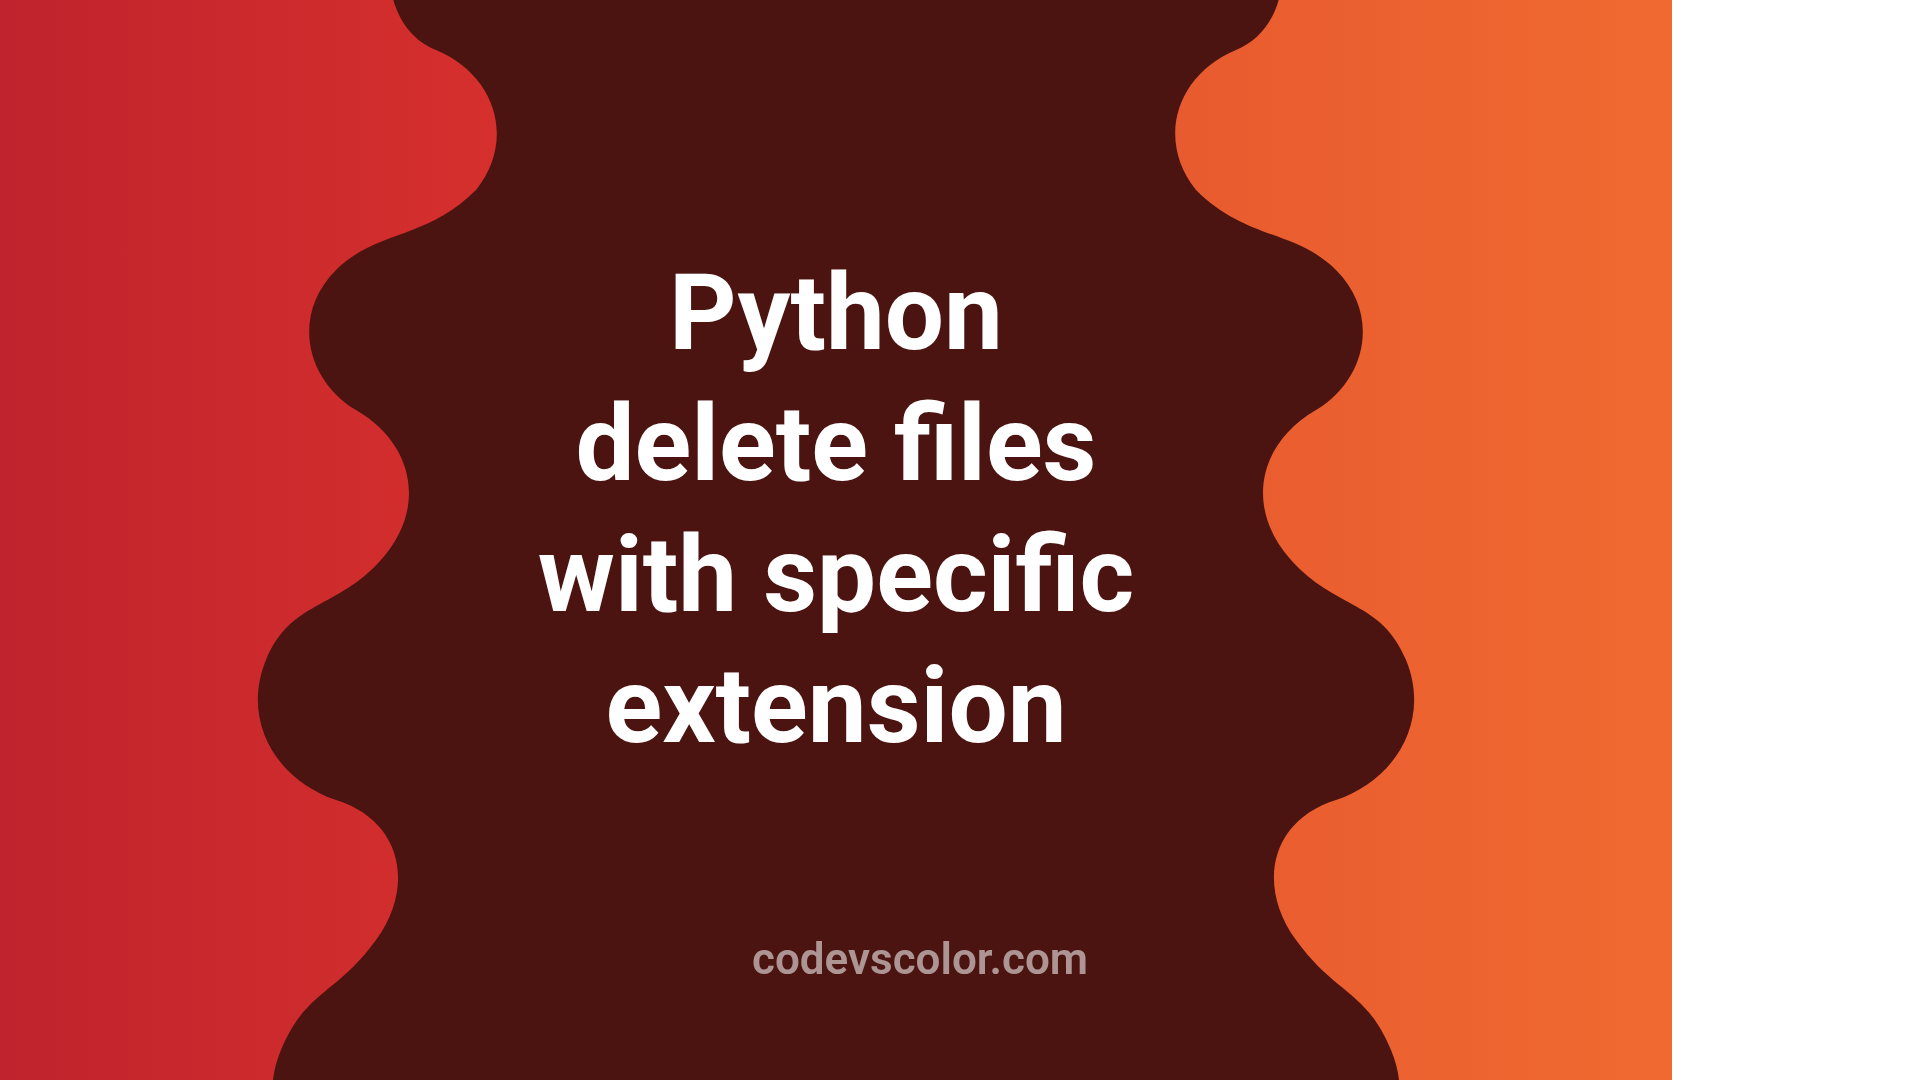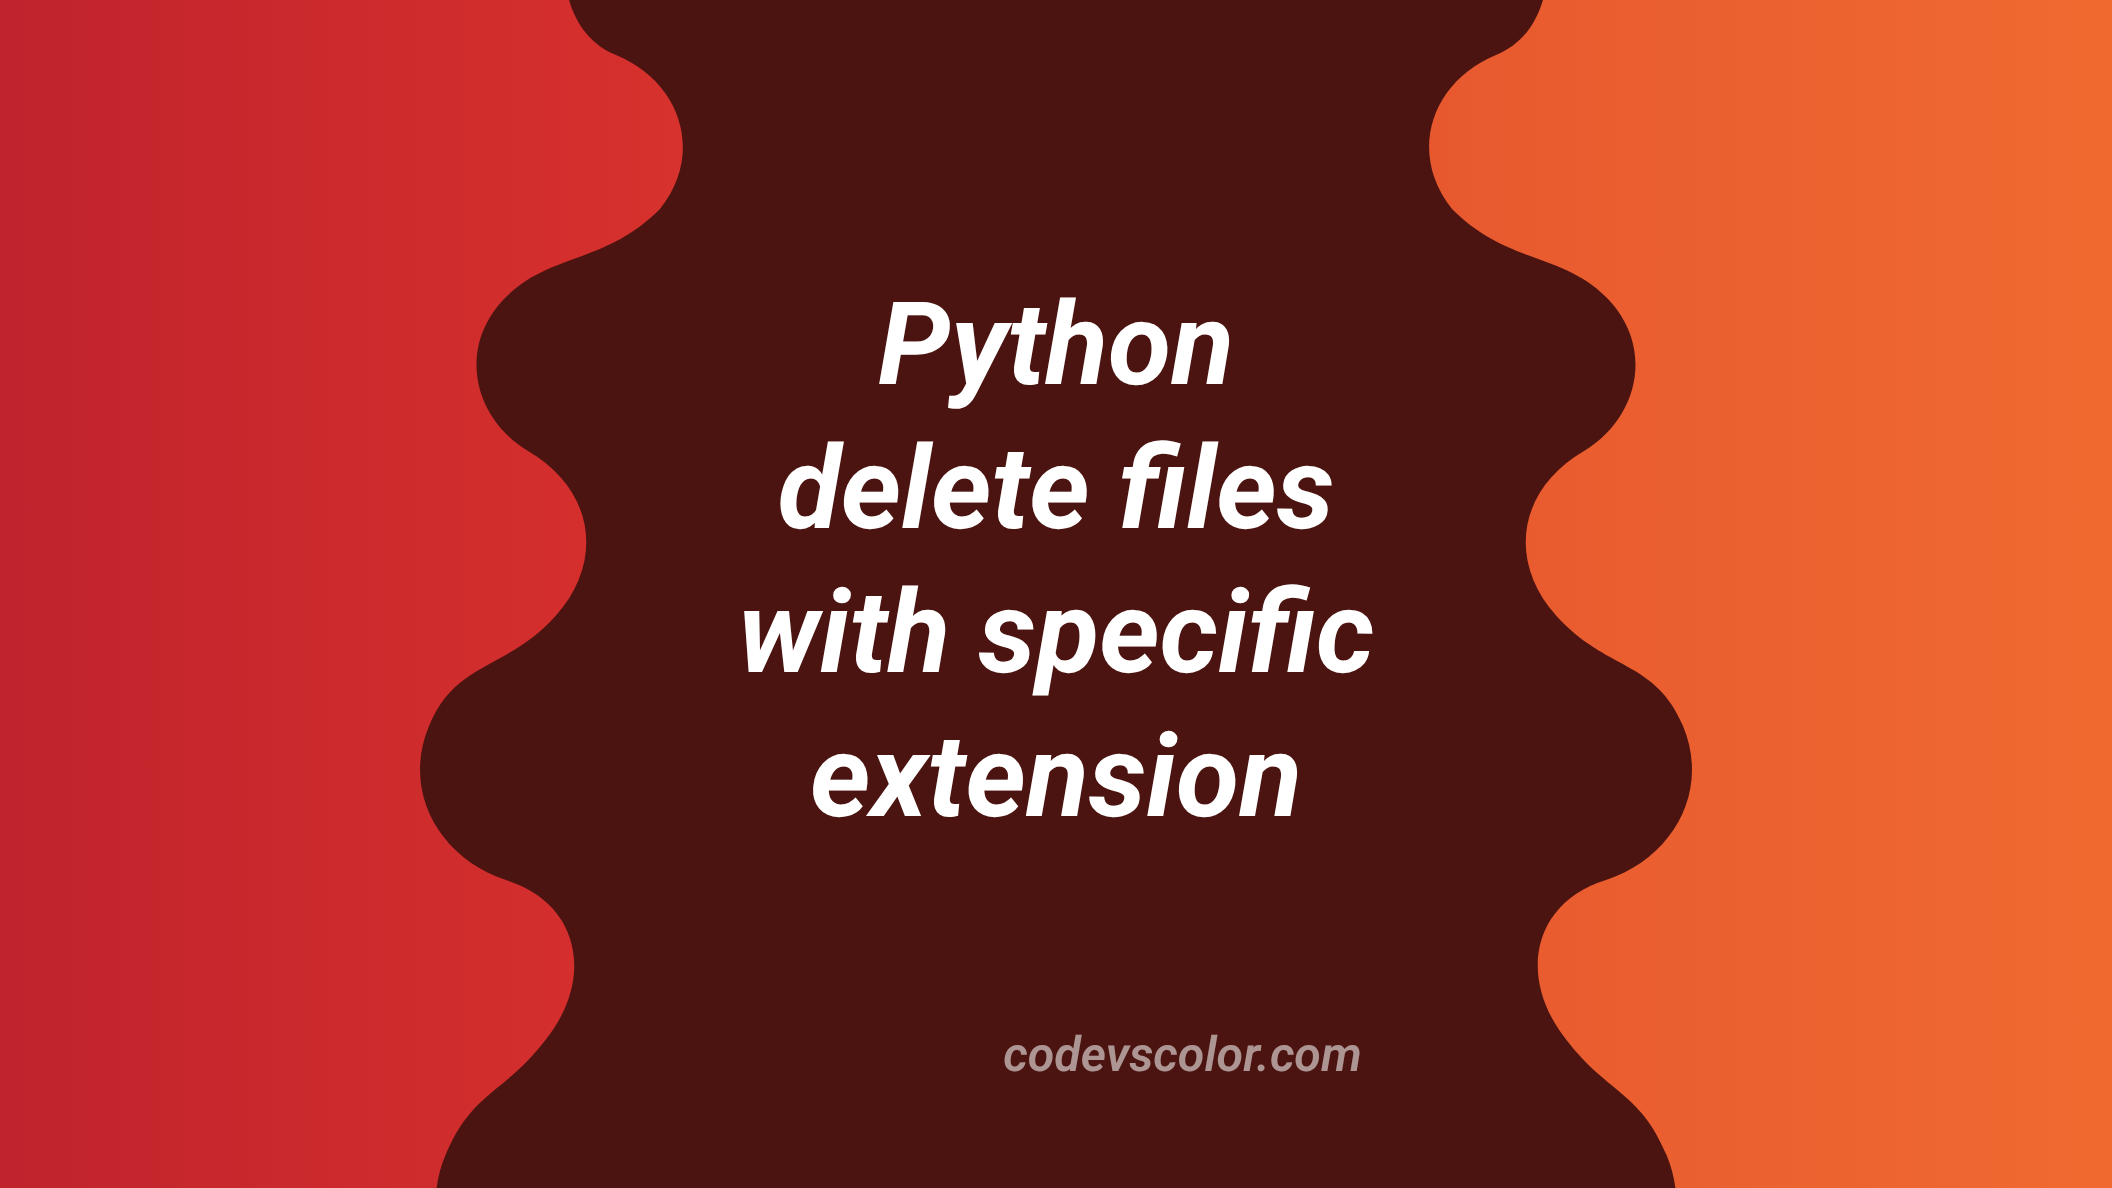--- a/index.html
+++ b/index.html
@@ -1,23 +1,22 @@
 <!DOCTYPE html>
 <html><head>
   <meta charset="utf-8">
   <style>
     * { margin: 0; padding: 0; box-sizing: border-box; }
     html, body { width: 1920px; height: 1080px; overflow: hidden; }
     
     .canvas {
       position: relative;
-      width: 1920px;
+      width: 1672px;
       height: 1080px;
       background: linear-gradient(90deg, #c0232d 0%, #d6302d 30%, #e85a2f 70%, #f06a30 100%);
-      font-style: italic;
     }
     
     .blob {
       position: absolute;
       top: -100px;
       left: 50%;
       transform: translateX(-50%);
       width: 1280px;
       height: 1280px;
       fill: #4b1410;
@@ -45,21 +44,21 @@
     
     .watermark {
       position: absolute;
       bottom: 95px;
       left: 50%;
       transform: translateX(-50%);
       color: rgba(255,255,255,0.55);
       font-family: -apple-system, BlinkMacSystemFont, "Segoe UI", Roboto, Helvetica, Arial, sans-serif;
       font-weight: 600;
       font-size: 44px;
-      margin-left: 115px;
+      margin-left: 84px;
     }
   </style>
 </head>
 <body>
 
 <div class="canvas">
 
   <svg class="blob" viewBox="0 0 1280 1280" xmlns="http://www.w3.org/2000/svg">
     <path d="
       M 210 0

